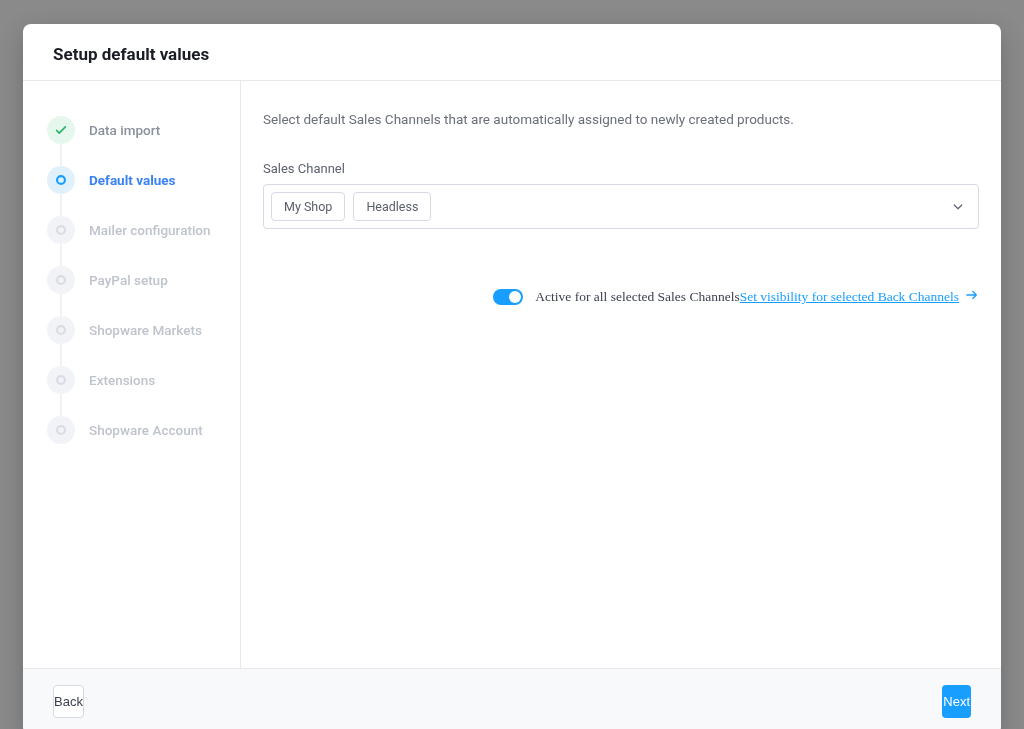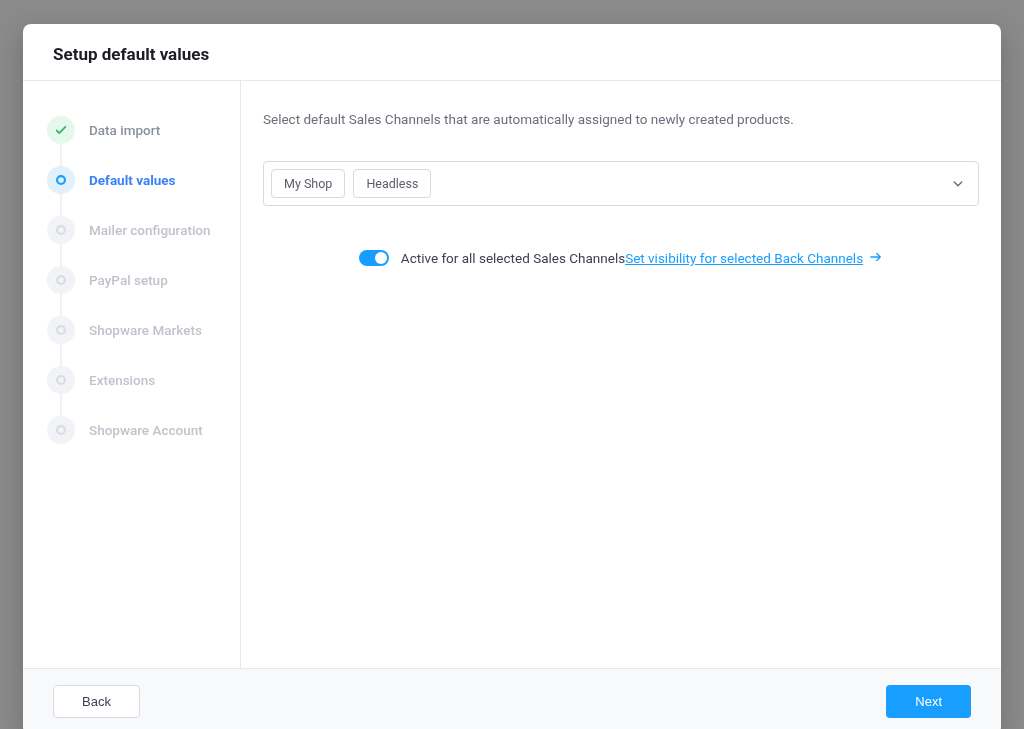--- a/index.html
+++ b/index.html
@@ -120,24 +120,25 @@
     }
     .tag {
       border: 1px solid #d7dae2;
       border-radius: 4px;
       padding: 6px 12px;
       font-size: 12.5px;
       color: #5a5e69;
       background: #fff;
     }
     .row-controls {
-      margin-top: 44px;
-      display: flex;
-      align-items: center;
-      justify-content: center;
+      margin-top: 60px;
+      display: flex;
+      align-items: center;
+      justify-content: flex-end;
+      font-family: Liberation Serif, serif;
     }
     .switch-wrap {
       display: flex;
       align-items: center;
       gap: 12px;
     }
     .switch {
       width: 30px;
       height: 16px;
       background: #189eff;
@@ -173,21 +174,21 @@
       background: #f8f9fa;
       padding: 16px 30px;
       display: flex;
       justify-content: space-between;
       align-items: center;
     }
     .btn {
       border-radius: 4px;
       font-size: 13px;
       font-weight: 500;
-      padding: 8px 28px;
+      padding: 8px 0;
       cursor: pointer;
       border: 1px solid transparent;
     }
     .btn-secondary {
       background: #fff;
       border-color: #d7dae2;
       color: #3c4150;
     }
     .btn-primary {
       background: #189eff;
@@ -269,20 +270,21 @@
           <span class="step-label">Shopware Account</span>
         </li>
 
 
       </ul>
     </nav>
 
     <div class="content">
       <p class="helptext">Select default Sales Channels that are automatically assigned to newly created products.</p>
 
+      <label class="field-label">Sales Channel</label>
       <div class="multiselect">
         <span class="tag">My Shop</span>
         <span class="tag">Headless</span>
         <span class="caret">
           <svg width="12" height="12" viewBox="0 0 16 16">
               <path d="M3 6l5 5 5-5" stroke="#5d6270" stroke-width="1.6" fill="none" stroke-linecap="round" stroke-linejoin="round"></path>
             </svg>
         </span>
       </div>
 

